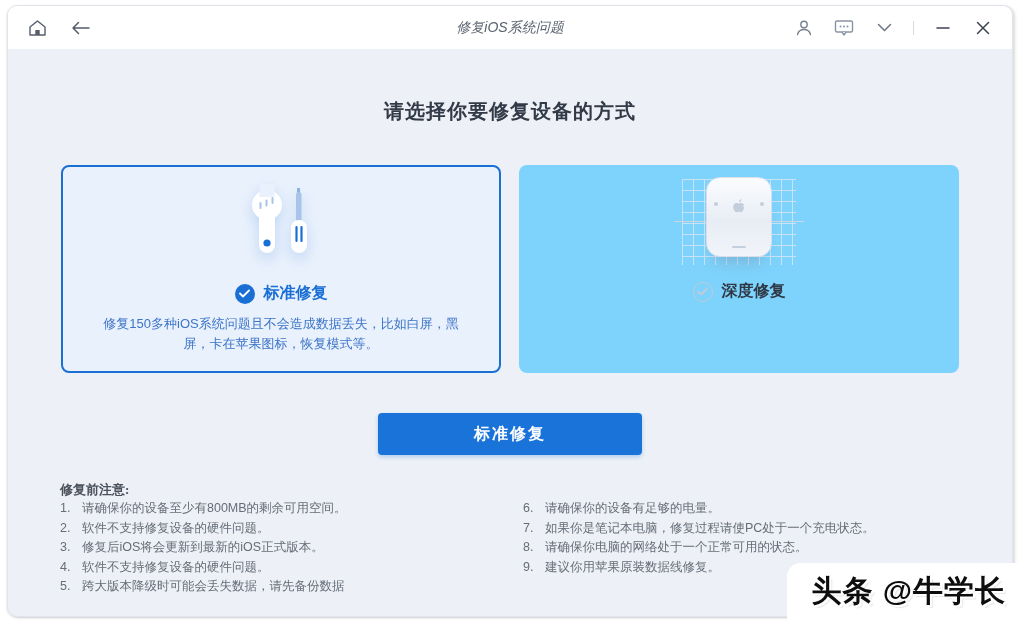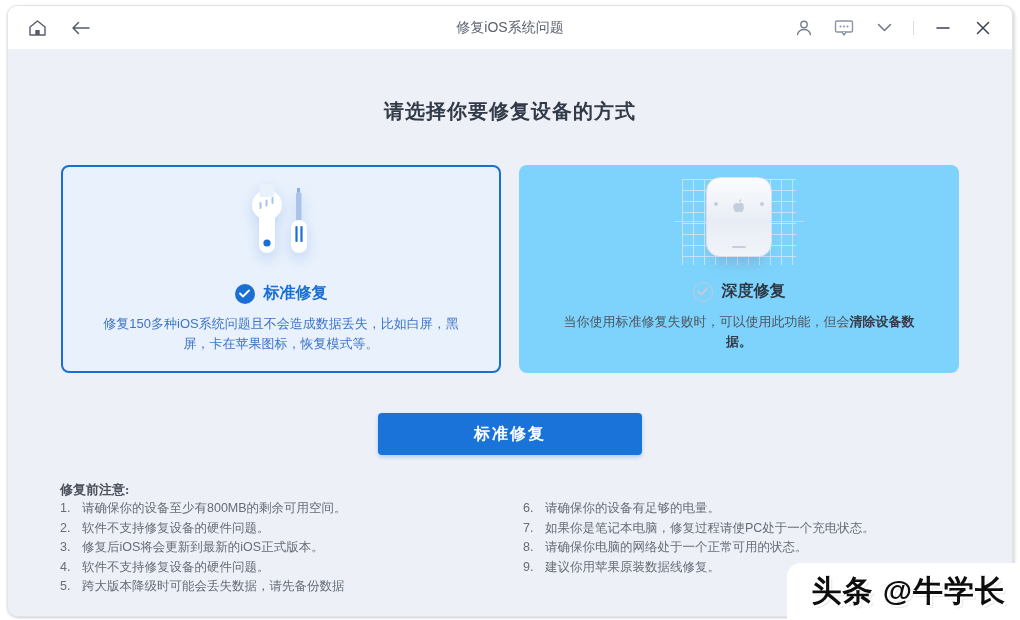--- a/index.html
+++ b/index.html
@@ -14,21 +14,21 @@
 
   
   .titlebar {
     height:44px; flex:0 0 44px; background:#ffffff; position:relative;
     display:flex; align-items:center; padding:0 18px;
     border-bottom:1px solid #eef1f5;
   }
   .tb-left { display:flex; align-items:center; gap:22px; }
   .tb-title {
     position:absolute; left:0; right:0; text-align:center;
-    font-size:14px; color:#5a626e; pointer-events:none;
+    font-size:14px; color:#5a626e; pointer-events:none;font-style:italic;
   }
   .tb-right { margin-left:auto; display:flex; align-items:center; gap:18px; }
   .tb-icon { display:inline-flex; align-items:center; justify-content:center; width:22px; height:22px; cursor:pointer; }
   .tb-divider { width:1px; height:14px; background:#d7dce3; }
 
   
   .heading {
     margin-top:48px; text-align:center;
     font-size:20px; font-weight:700; color:#323a47; letter-spacing:1px;
   }
@@ -220,23 +220,20 @@
         </div>
       </div>
       <div class="card-titlerow">
         <span class="check-circle off">
           <svg width="11" height="9" viewBox="0 0 11 9" fill="none" stroke="#c2cad5" stroke-width="1.8" stroke-linecap="round" stroke-linejoin="round">
               <path d="M1 4.5 L4 7.5 L10 1.5"></path>
             </svg>
         </span>
         <span class="card-title">深度修复</span>
       </div>
-      <div class="card-desc">
-        <span>当你使用标准修复失败时，可以使用此功能，但会</span><span class="desc-bold">清除设备数据。</span>
-      </div>
     </div>
   </div>
 
   <div class="action-row">
     <button class="action-btn">标准修复</button>
   </div>
 
   <div class="notes">
     <div class="notes-title">修复前注意:</div>
     <div class="notes-cols">

